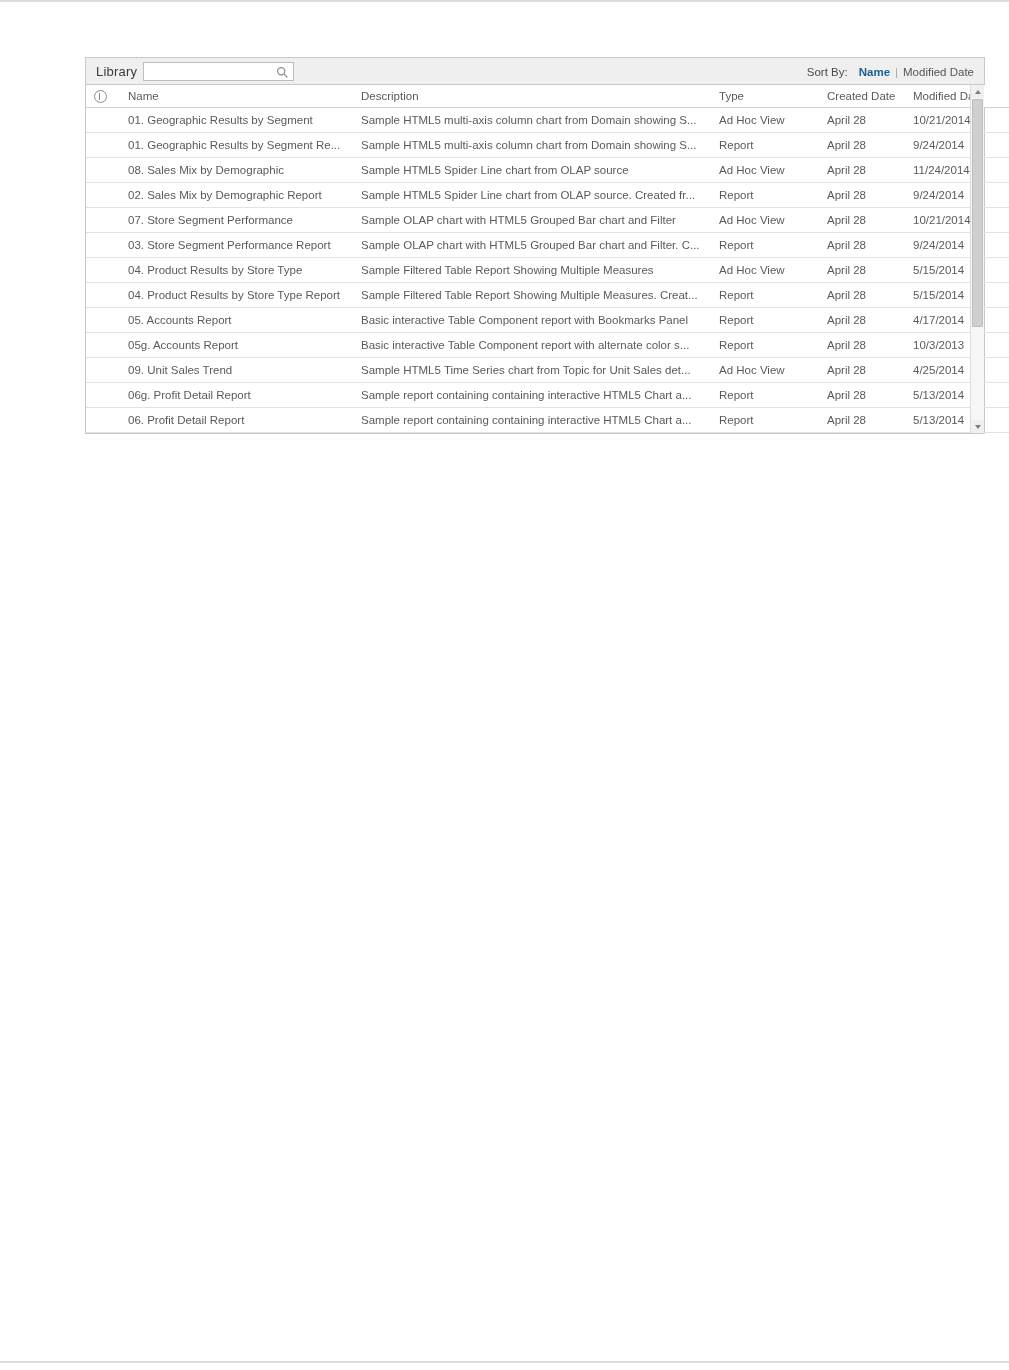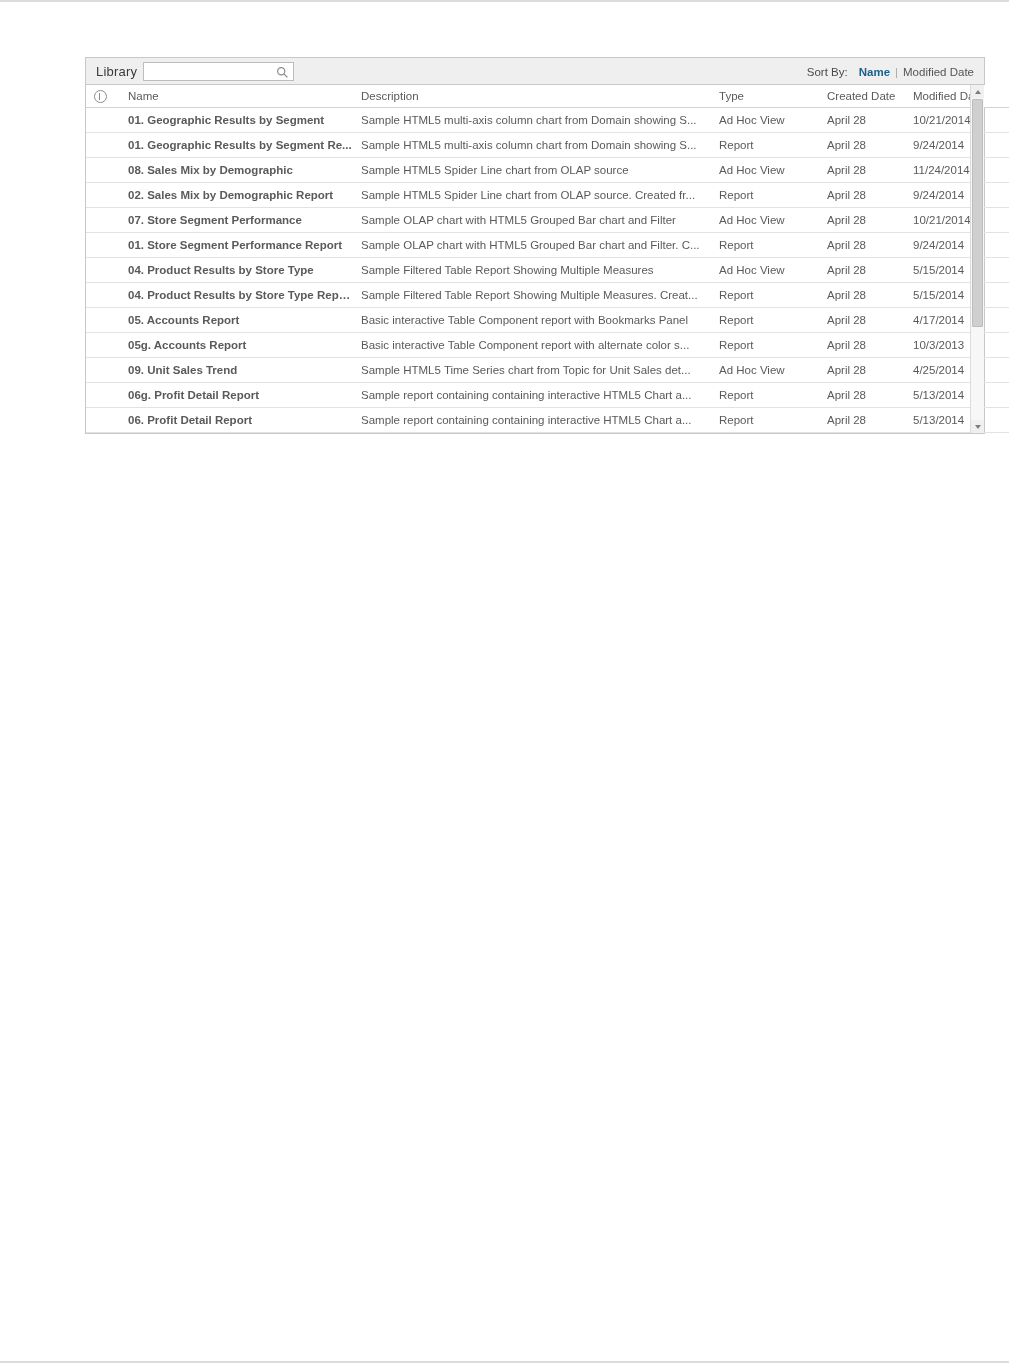--- a/index.html
+++ b/index.html
@@ -136,21 +136,21 @@
     font-size: 11.5px;
     color: #5a5a5a;
     padding: 0 0 0 8px;
     vertical-align: middle;
     overflow: hidden;
     white-space: nowrap;
     text-overflow: ellipsis;
   }
   td.c-name {
     color: #1c5f8b;
-    font-weight: bold;
+    font-weight: normal;
     font-size: 11.5px;
     padding-left: 33px;
   }
   th.h-flag { width: 26px; padding-left: 6px; }
   th.h-name { width: 225px; padding-left: 33px; }
   th.h-desc { width: 350px; }
   th.h-type { width: 100px; }
   th.h-created { width: 78px; }
   th.h-modified { width: 105px; }
   .flag-icon {
@@ -304,21 +304,21 @@
           <tr>
             <td></td>
             <td class="c-name">07. Store Segment Performance</td>
             <td>Sample OLAP chart with HTML5 Grouped Bar chart and Filter</td>
             <td>Ad Hoc View</td>
             <td>April 28</td>
             <td>10/21/2014</td>
           </tr>
           <tr>
             <td></td>
-            <td class="c-name">01. Store Segment Performance Report</td>
+            <td class="c-name">03. Store Segment Performance Report</td>
             <td>Sample OLAP chart with HTML5 Grouped Bar chart and Filter. C...</td>
             <td>Report</td>
             <td>April 28</td>
             <td>9/24/2014</td>
           </tr>
           <tr>
             <td></td>
             <td class="c-name">04. Product Results by Store Type</td>
             <td>Sample Filtered Table Report Showing Multiple Measures</td>
             <td>Ad Hoc View</td>

